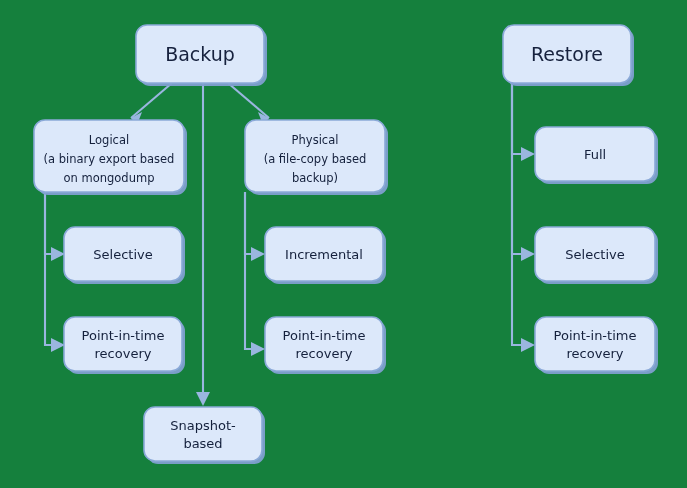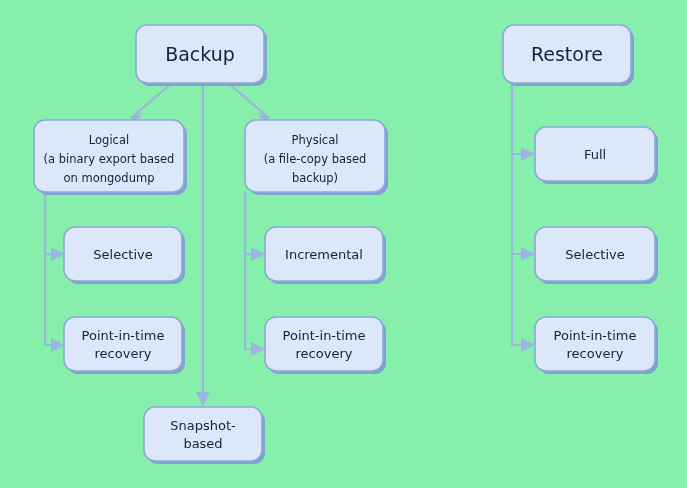--- a/index.html
+++ b/index.html
@@ -10,21 +10,21 @@
   body {
     width: 687px;
     height: 488px;
     overflow: hidden;
     font-family: "DejaVu Sans", sans-serif;
   }
   #diagram-root {
     position: relative;
     width: 687px;
     height: 488px;
-    background: #86efac;
+    background: #15803d;
   }
   svg#flow {
     position: absolute;
     left: 0;
     top: 0;
     width: 687px;
     height: 488px;
     display: block;
   }
   .node-rect {

